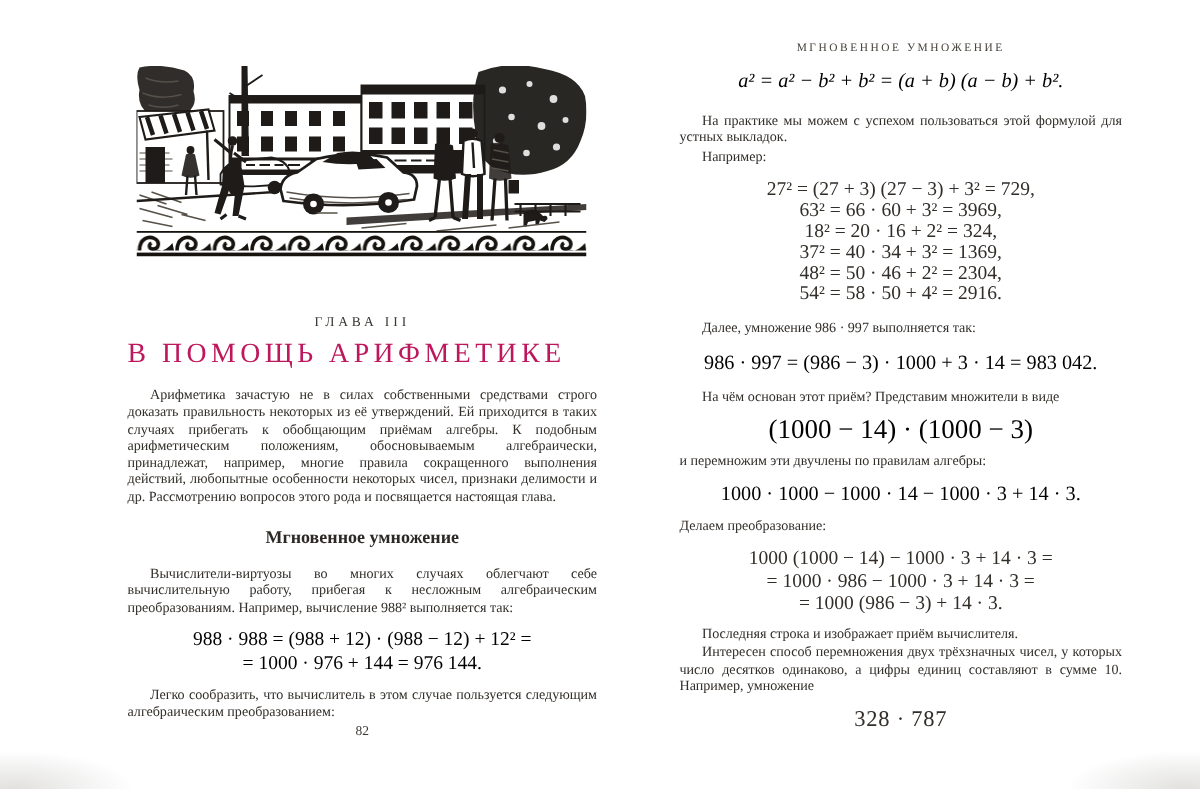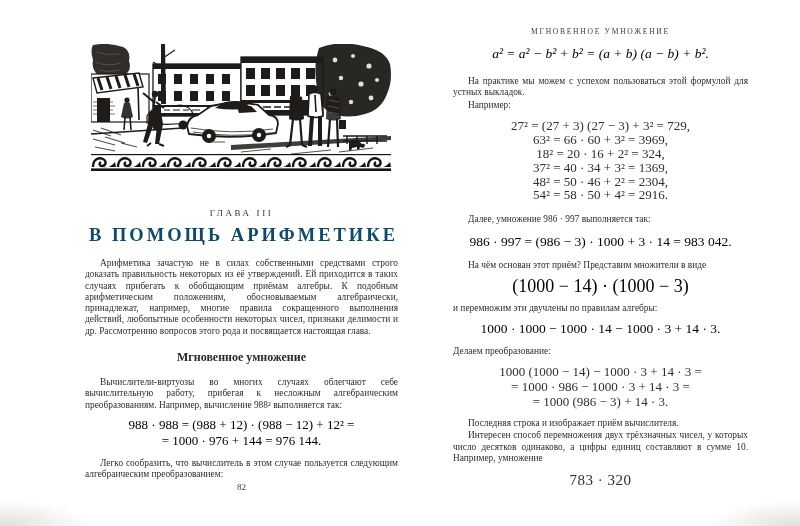--- a/index.html
+++ b/index.html
@@ -20,21 +20,21 @@
   .page{position:absolute;top:0;height:432px;}
   .page-left{left:85px;width:313px;}
   .page-right{left:453px;width:295px;}
 
   .body-text{font-size:9.4px;line-height:11.3px;text-align:justify;margin:0;}
   .indent{text-indent:15px;}
 
   figure.illustration{margin:44px 0 0 6px;width:300px;}
 
   .chapter-label{margin-top:33px;text-align:center;font-size:9px;letter-spacing:2.6px;color:#3a3631;}
-  .chapter-title{margin:7px 0 0 0;text-align:right;font-size:18.5px;font-weight:bold;letter-spacing:3px;color:#0c4a6e;white-space:nowrap;}
+  .chapter-title{margin:7px 0 0 0;text-align:left;font-size:18.5px;font-weight:normal;letter-spacing:3px;color:#be185d;white-space:nowrap;}
   .section-heading{margin:13px 0 0 0;text-align:center;font-size:12px;font-weight:bold;color:#2c2824;}
 
   .mt12{margin-top:12px;} .mt14{margin-top:14px;} .mt9{margin-top:9px;} .mt10{margin-top:10px;}
   .mt8{margin-top:8px;} .mt7{margin-top:7px;} .mt6{margin-top:6px;}
 
   .formula{text-align:center;font-size:13px;line-height:16px;color:#000000;white-space:nowrap;}
   .formula-italic{font-style:italic;}
   .examples div{text-align:center;font-size:13px;line-height:13.9px;white-space:nowrap;}
   .derivation div{text-align:center;font-size:13px;line-height:15.2px;white-space:nowrap;}
   .formula-big{text-align:center;font-size:15px;letter-spacing:.5px;}
@@ -229,19 +229,19 @@
 
     <div class="derivation mt6">
       <div>1000 (1000 − 14) − 1000 · 3 + 14 · 3 =</div>
       <div>= 1000 · 986 − 1000 · 3 + 14 · 3 =</div>
       <div>= 1000 (986 − 3) + 14 · 3.</div>
     </div>
 
     <p class="body-text indent mt9">Последняя строка и изображает приём вычислителя.</p>
     <p class="body-text indent" style="margin-top:1px;">Интересен способ перемножения двух трёхзначных чисел, у которых число десятков одинаково, а цифры единиц составляют в сумме 10. Например, умножение</p>
 
-    <div class="formula-big mt8">783 · 320</div>
+    <div class="formula-big mt8">328 · 787</div>
 
   </section>
 
   <div class="edge-smudge left"></div>
   <div class="edge-smudge right"></div>
 </div>
 
 </body></html>

